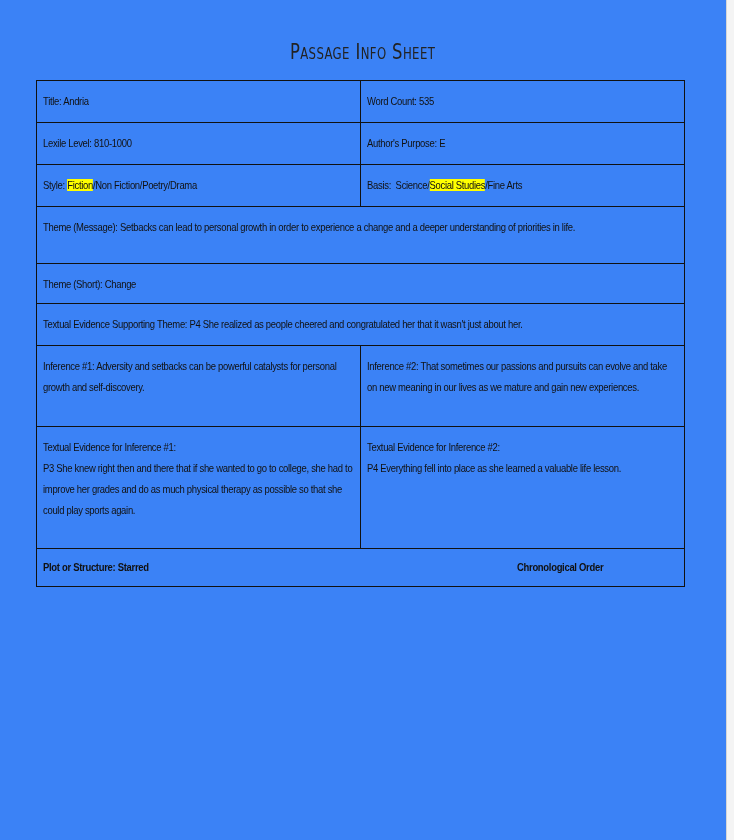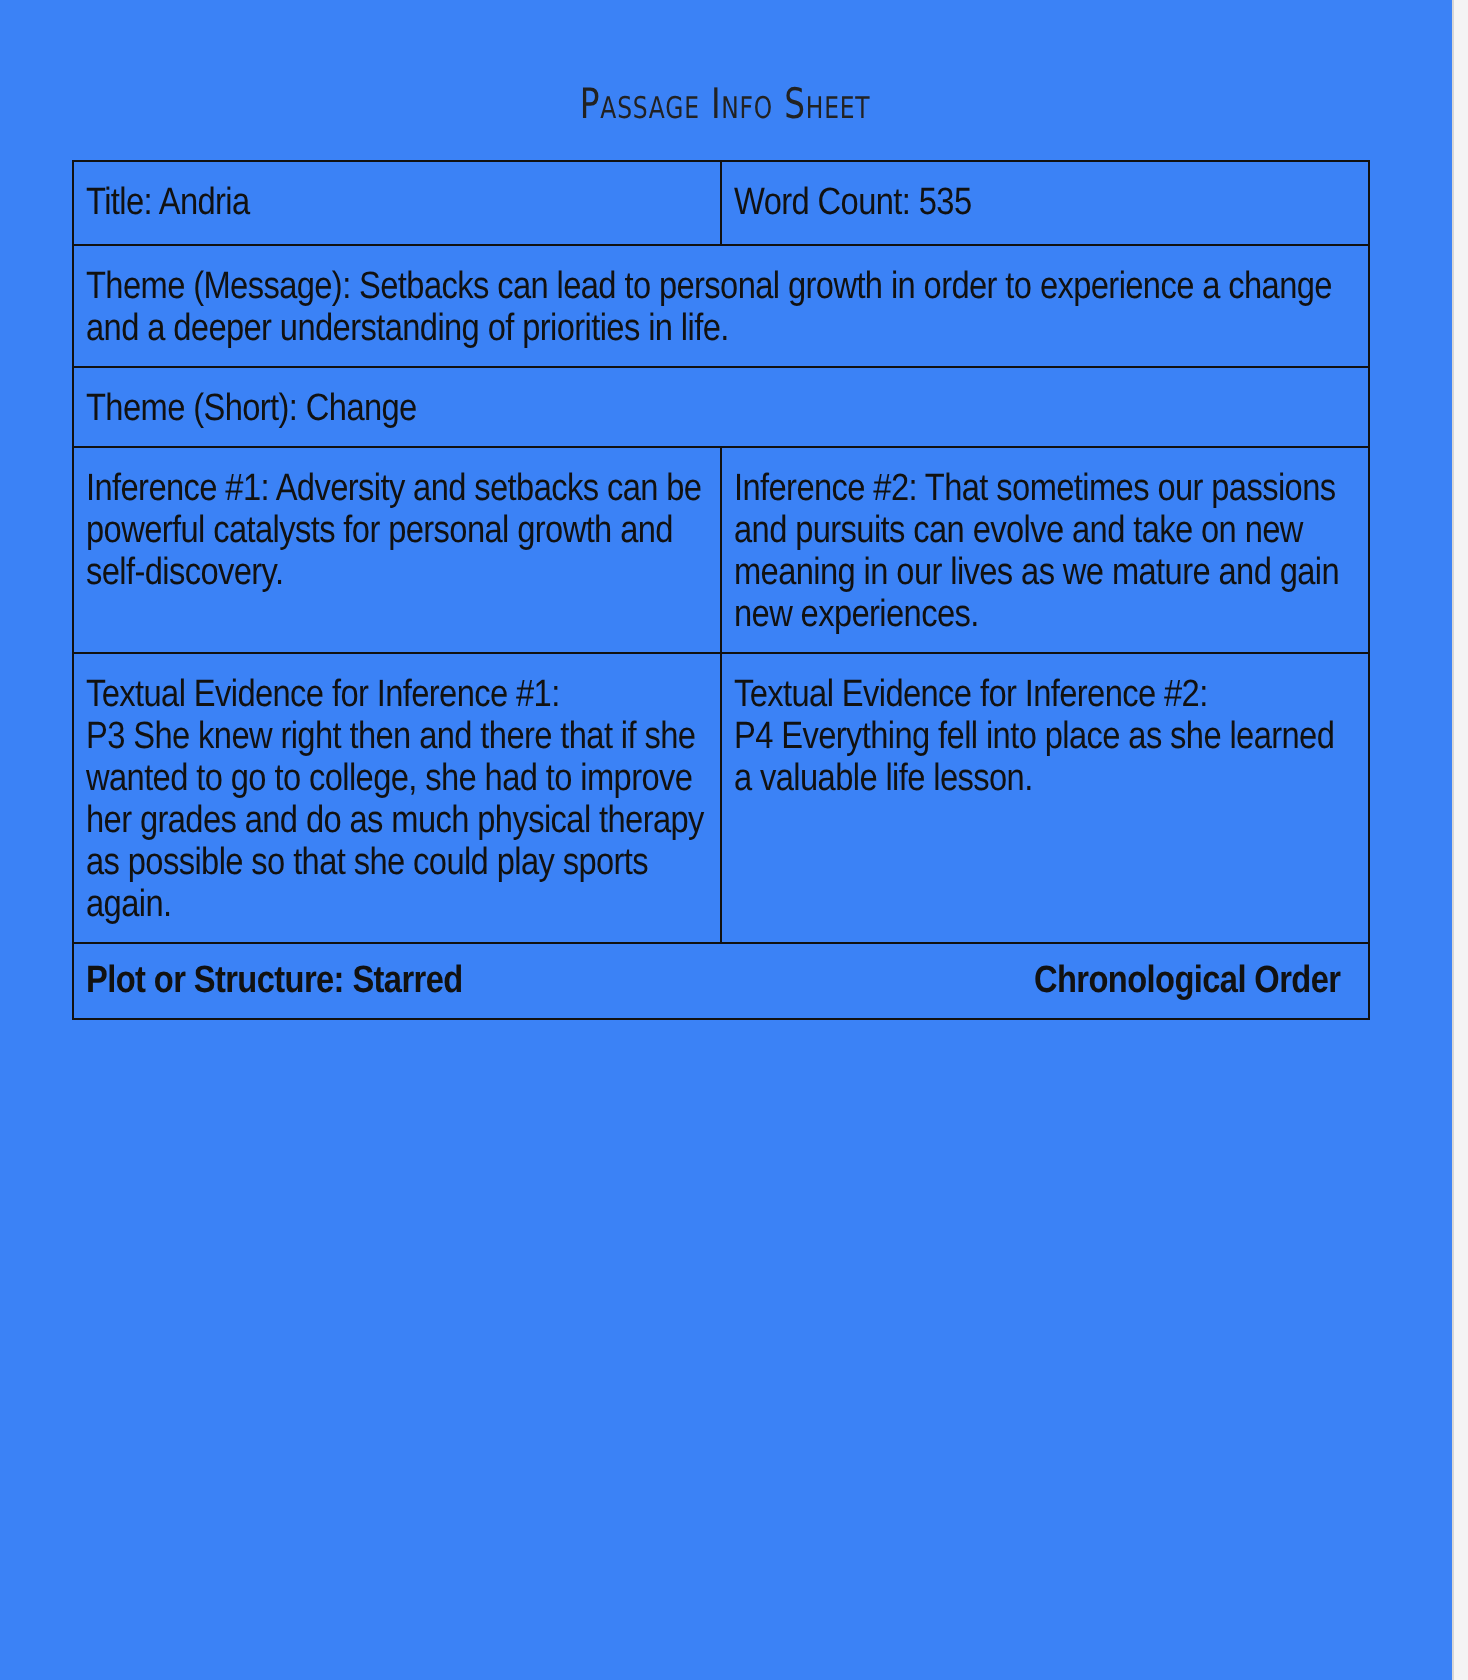--- a/index.html
+++ b/index.html
@@ -18,21 +18,21 @@
     font-family: "DejaVu Sans", sans-serif; font-size: 21px; letter-spacing: 0.5px;
     font-variant: small-caps; font-weight: normal; color: #222;
     transform: scaleX(0.78); transform-origin: 361px 0;
   }
   table.sheet {
     position: absolute; left: 36px; top: 80px; width: 648px;
     border-collapse: collapse; table-layout: fixed;
   }
   table.sheet td {
     border: 1.5px solid #111; vertical-align: top;
-    padding: 10px 6px 8px 6px; font-size: 19px; line-height: 21px;
+    padding: 10px 6px 8px 6px; font-size: 11px; line-height: 21px;
     letter-spacing: -0.35px;
   }
   .narrow { display: inline-block; transform: scaleX(0.86); transform-origin: 0 0; white-space: nowrap; }
   .wrap { display: block; width: 116%; transform: scaleX(0.86); transform-origin: 0 0; }
   .hl { background: #ffff00; }
   .plot-row td { position: relative; font-weight: bold; }
   .chrono { position: absolute; left: 480px; top: 10px; }
 </style>
 </head>
 <body>
@@ -43,27 +43,38 @@
   <table class="sheet">
     <colgroup>
         <col style="width:324px">
         <col style="width:324px">
       </colgroup>
     <tbody>
         <tr style="height:42px">
       <td><span class="narrow"><span>Title:</span> <span>Andria</span></span></td>
       <td><span class="narrow"><span>Word Count:</span> <span>535</span></span></td>
     </tr>
+    <tr style="height:42px">
+      <td><span class="narrow"><span>Lexile Level:</span> <span>810-1000</span></span></td>
+      <td><span class="narrow"><span>Author's Purpose:</span> <span>E</span></span></td>
+    </tr>
+    <tr style="height:42px">
+      <td><span class="narrow"><span>Style:</span> <span class="hl">Fiction</span><span>/Non Fiction/Poetry/Drama</span></span></td>
+      <td><span class="narrow"><span>Basis:</span>&nbsp; <span>Science/</span><span class="hl">Social Studies</span><span>/Fine Arts</span></span></td>
+    </tr>
     <tr style="height:57px">
       <td colspan="2">
             <span class="wrap"><span>Theme (Message):</span> <span>Setbacks can lead to personal growth in order to experience a change and a deeper understanding of priorities in life.</span></span>
           </td>
     </tr>
     <tr style="height:39px">
       <td colspan="2"><span class="narrow"><span>Theme (Short):</span> <span>Change</span></span></td>
+    </tr>
+    <tr style="height:42px">
+      <td colspan="2"><span class="narrow"><span>Textual Evidence Supporting Theme:</span> <span>P4 She realized as people cheered and congratulated her that it wasn't just about her.</span></span></td>
     </tr>
     <tr style="height:81px">
       <td>
             <span class="wrap"><span>Inference #1:</span> <span>Adversity and setbacks can be powerful catalysts for personal growth and self-discovery.</span></span>
           </td>
       <td>
             <span class="wrap"><span>Inference #2:</span> <span>That sometimes our passions and pursuits can evolve and take on new meaning in our lives as we mature and gain new experiences.</span></span>
           </td>
     </tr>
     <tr style="height:122px">

